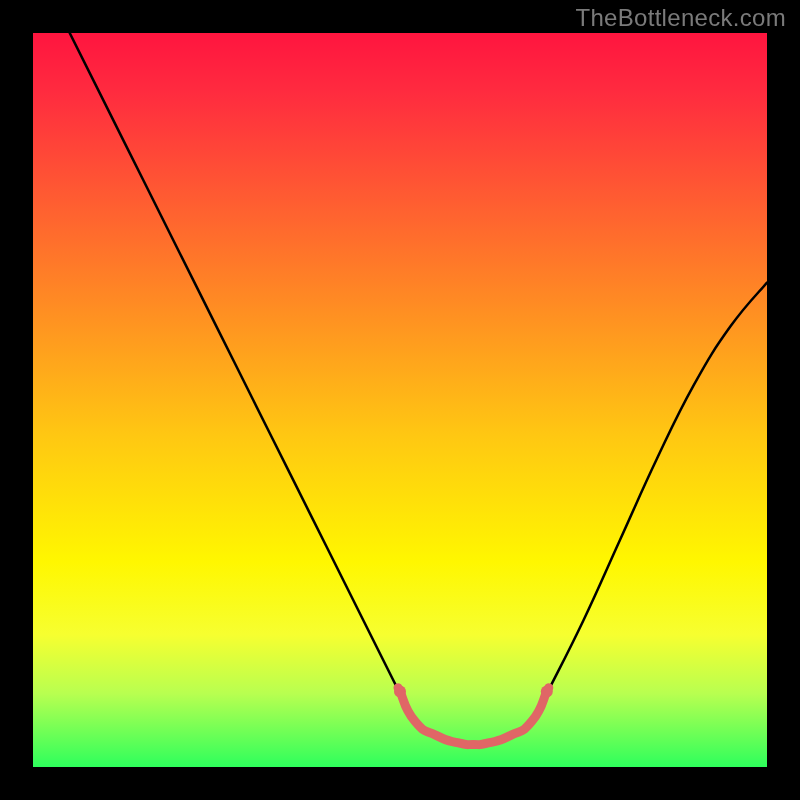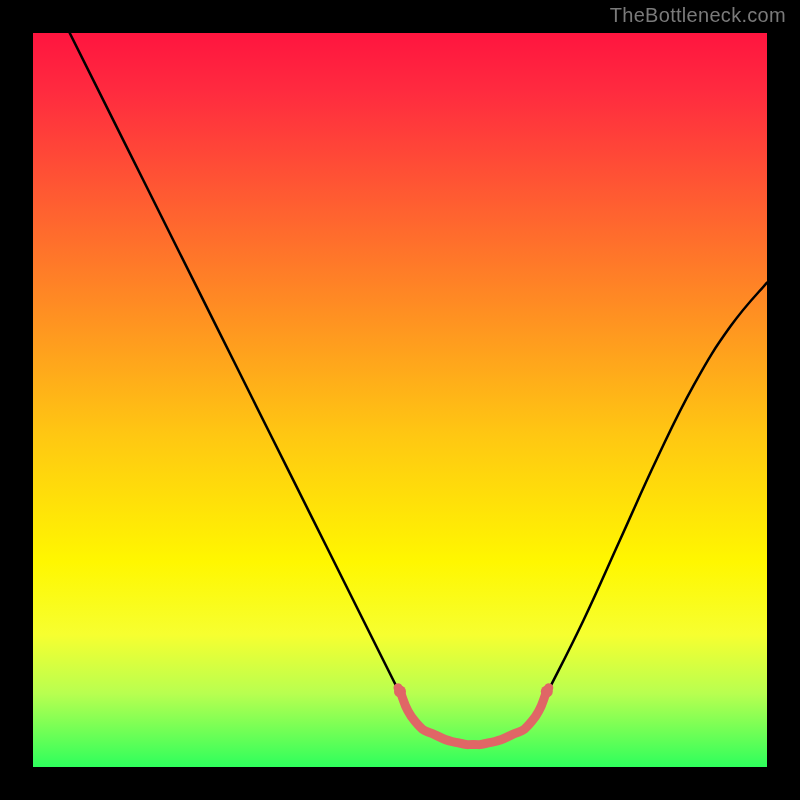--- a/index.html
+++ b/index.html
@@ -15,21 +15,21 @@
     position: relative;
     width: 800px;
     height: 800px;
     background: #000;
   }
   .watermark {
     position: absolute;
     top: 4px;
     right: 14px;
     color: #7a7a7a;
-    font-size: 20px;
+    font-size: 24px;
     font-weight: 500;
     z-index: 10;
     letter-spacing: 0.3px;
   }
   .plot-area {
     position: absolute;
     left: 33px;
     top: 33px;
     width: 734px;
     height: 734px;

